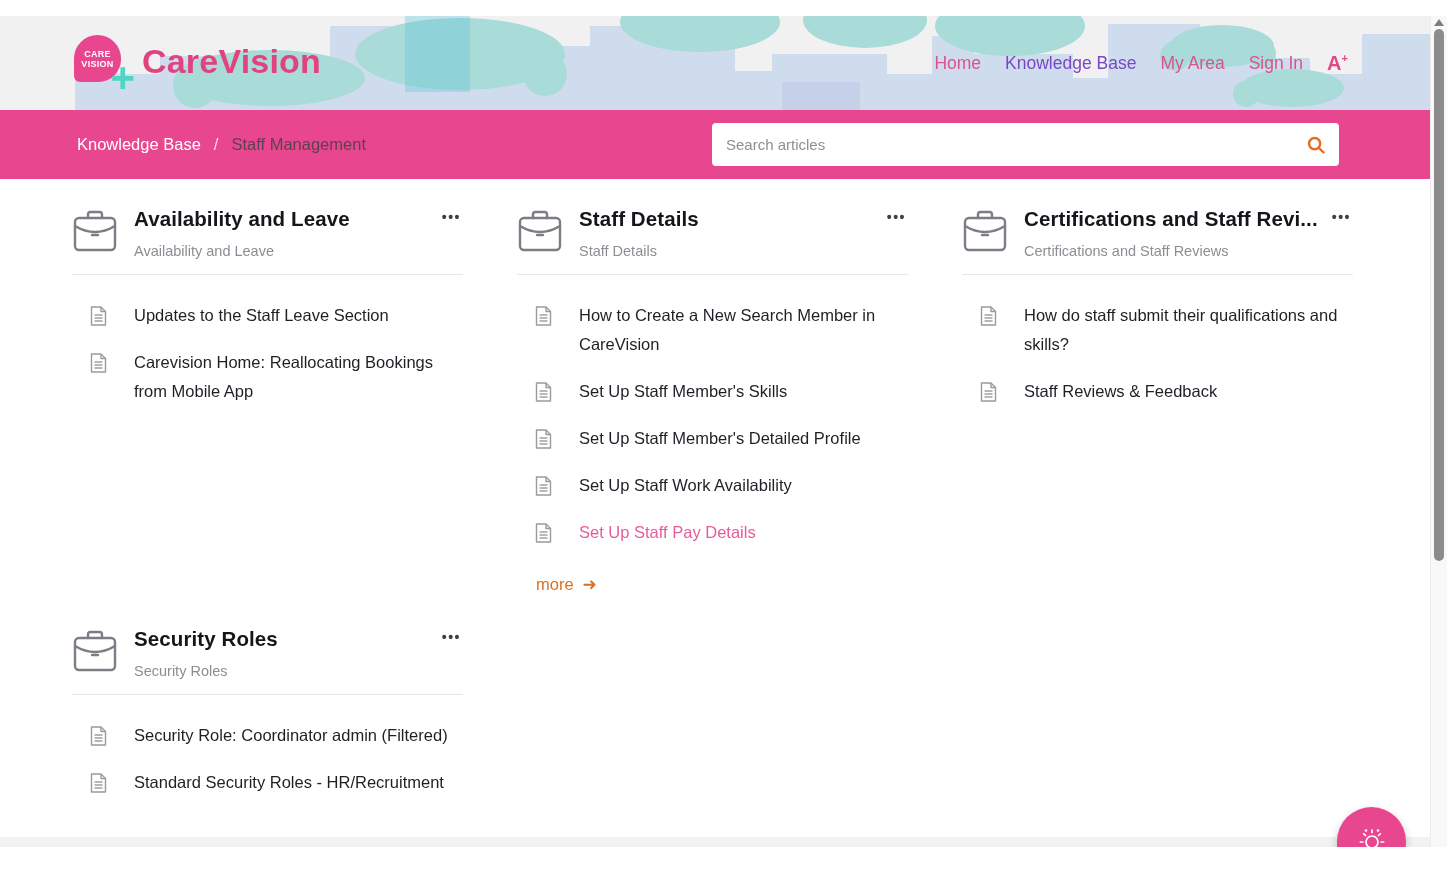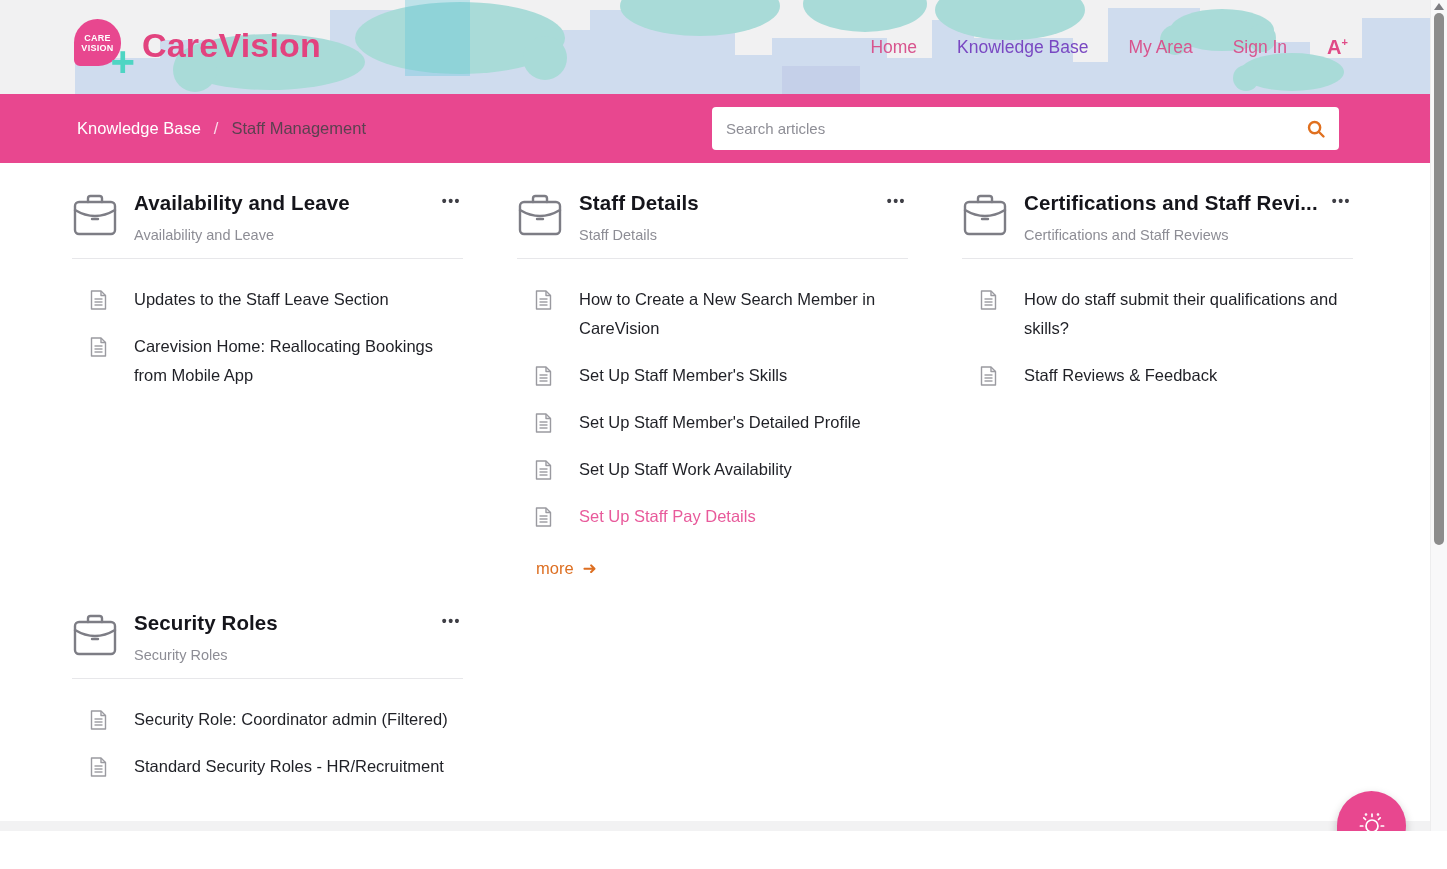--- a/index.html
+++ b/index.html
@@ -1,30 +1,30 @@
 <!DOCTYPE html>
 <html><head>
 <meta charset="utf-8">
 <style>
   * { box-sizing: border-box; margin: 0; padding: 0; }
   body { font-family: "Liberation Sans", sans-serif; background:#fff; }
-  .page { position:relative; width:1447px; height:831px; overflow:hidden; background:#fff; }
+  .page { position:relative; width:1447px; height:831px; overflow:hidden; background:#fff;margin-top:16px; }
 
   
   .header { position:absolute; top:0; left:0; width:1447px; height:94px; background:#f1f1f2; overflow:hidden; }
   .skyline { position:absolute; top:0; left:0; }
   .logo { position:absolute; left:74px; top:19px; display:flex; align-items:center; z-index:2; }
   .logo-mark { position:relative; width:52px; height:52px; }
   .logo-bubble { width:47px; height:47px; background:#e8478f; border-radius:50% 50% 48% 6px;
                  display:flex; flex-direction:column; align-items:center; justify-content:center;
                  color:#fff; font-weight:bold; font-size:9px; letter-spacing:.3px; line-height:10px; }
   .logo-plus { position:absolute; right:-9px; bottom:-12px; color:#4ed5c3; font-size:42px; font-weight:bold; line-height:1; }
   .logo-word { margin-left:16px; font-size:34px; font-weight:bold; color:#e2437f; letter-spacing:.2px; }
 
-  .nav { position:absolute; right:99px; top:0; height:94px; display:flex; align-items:center; gap:40px; z-index:2; font-size:17.5px; }
+  .nav { position:absolute; right:99px; top:0; height:94px; display:flex; align-items:center; gap:24px; z-index:2; font-size:17.5px; }
   .nav-link { color:#d8548e; text-decoration:none; cursor:pointer; }
   .nav-link.active { color:#7948c2; }
   .font-size-btn { color:#e04a86; font-weight:bold; font-size:20px; cursor:pointer; }
   .font-size-btn sup { font-size:11px; }
 
   
   .crumb-bar { position:absolute; top:94px; left:0; width:1447px; height:69px; background:#e8478f; z-index:3; }
   .breadcrumb { position:absolute; left:77px; top:0; height:100%; display:flex; align-items:center; gap:13px; font-size:16.5px; }
   .crumb-root { color:#fff; cursor:pointer; }
   .crumb-sep { color:rgba(255,255,255,.8); }

